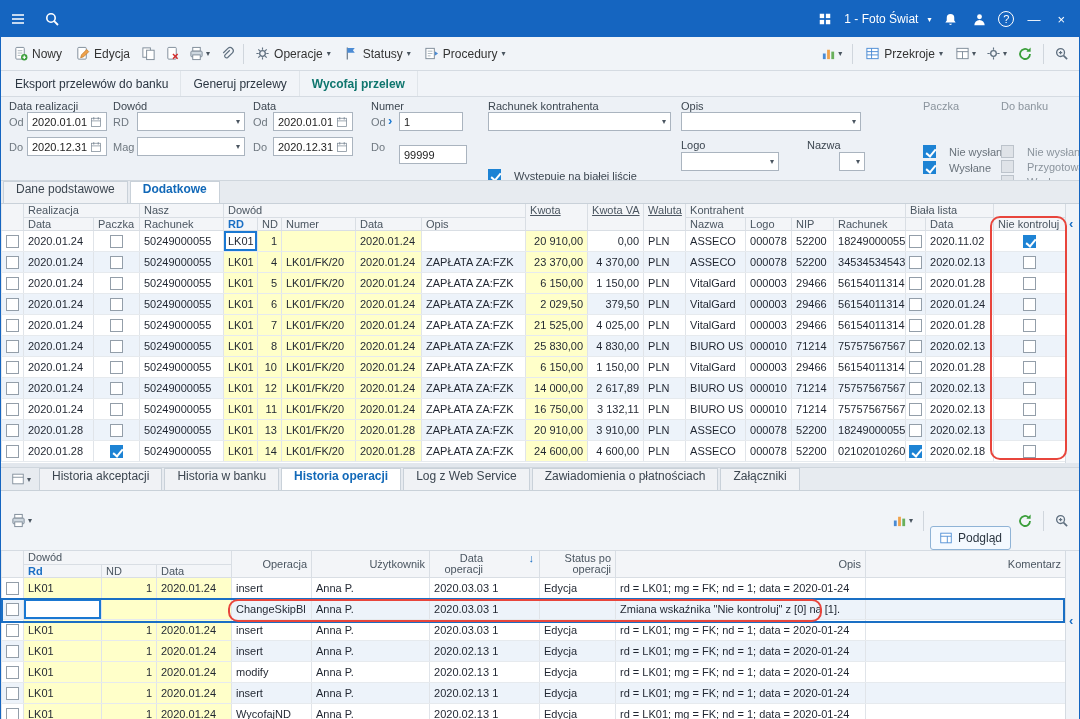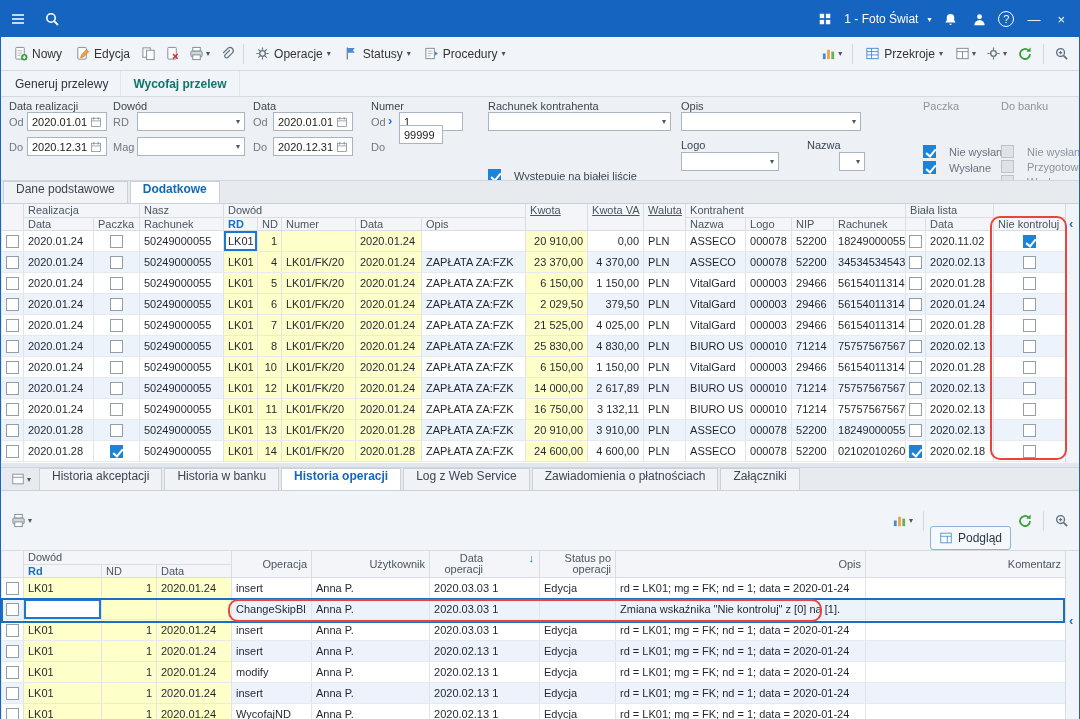--- a/index.html
+++ b/index.html
@@ -253,20 +253,23 @@
             <circle cx="7" cy="7" r="4.2" fill="none" stroke="#607080" stroke-width="1.4"></circle>
             <path d="M10.2 10.2L14 14" stroke="#607080" stroke-width="1.8"></path>
             <path d="M7 5.2v3.6M5.2 7h3.6" stroke="#607080" stroke-width="1.2"></path>
           </svg>
       </div>
     </div>
   </div>
 
   <div class="actions">
     <div class="action-link">
+        <span>Eksport przelewów do banku</span>
+      </div>
+    <div class="action-link">
         <span>Generuj przelewy</span>
       </div>
     <div class="action-link disabled">
         <span>Wycofaj przelew</span>
       </div>
   </div>
 
   <div class="filters">
     <span class="lbl" style="left:8px;top:3px">Data realizacji</span>
     <span class="lbl sub" style="left:8px;top:19px">Od</span>
@@ -320,21 +323,21 @@
         </svg>
     </div>
 
     <span class="lbl" style="left:370px;top:3px">Numer</span>
     <span class="lbl sub" style="left:370px;top:19px">Od</span>
     <span class="bluearr" style="left:387px;top:17px">›</span>
     <div class="field" style="left:398px;top:15px;width:64px">
       <span class="grow">1</span>
     </div>
     <span class="lbl sub" style="left:370px;top:44px">Do</span>
-    <div class="field" style="left:398px;top:28px;width:44px">
+    <div class="field" style="left:398px;top:48px;width:68px">
       <span class="grow">99999</span>
     </div>
 
     <span class="lbl" style="left:487px;top:3px">Rachunek kontrahenta</span>
     <div class="ddl" style="left:487px;top:15px;width:183px">
         <span class="grow"></span>
         <span class="dchev">▾</span>
       </div>
     <div class="cbrow" style="left:487px;top:40px">
       <span class="cb checked"></span>

